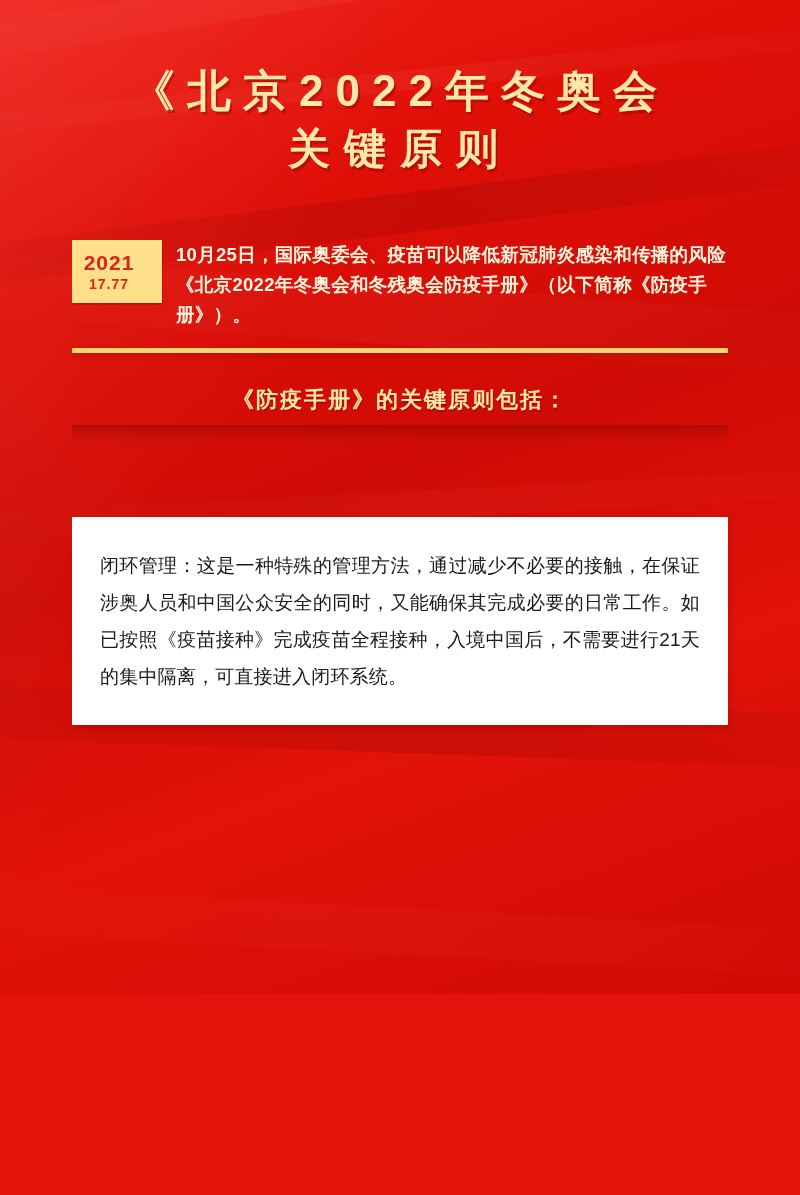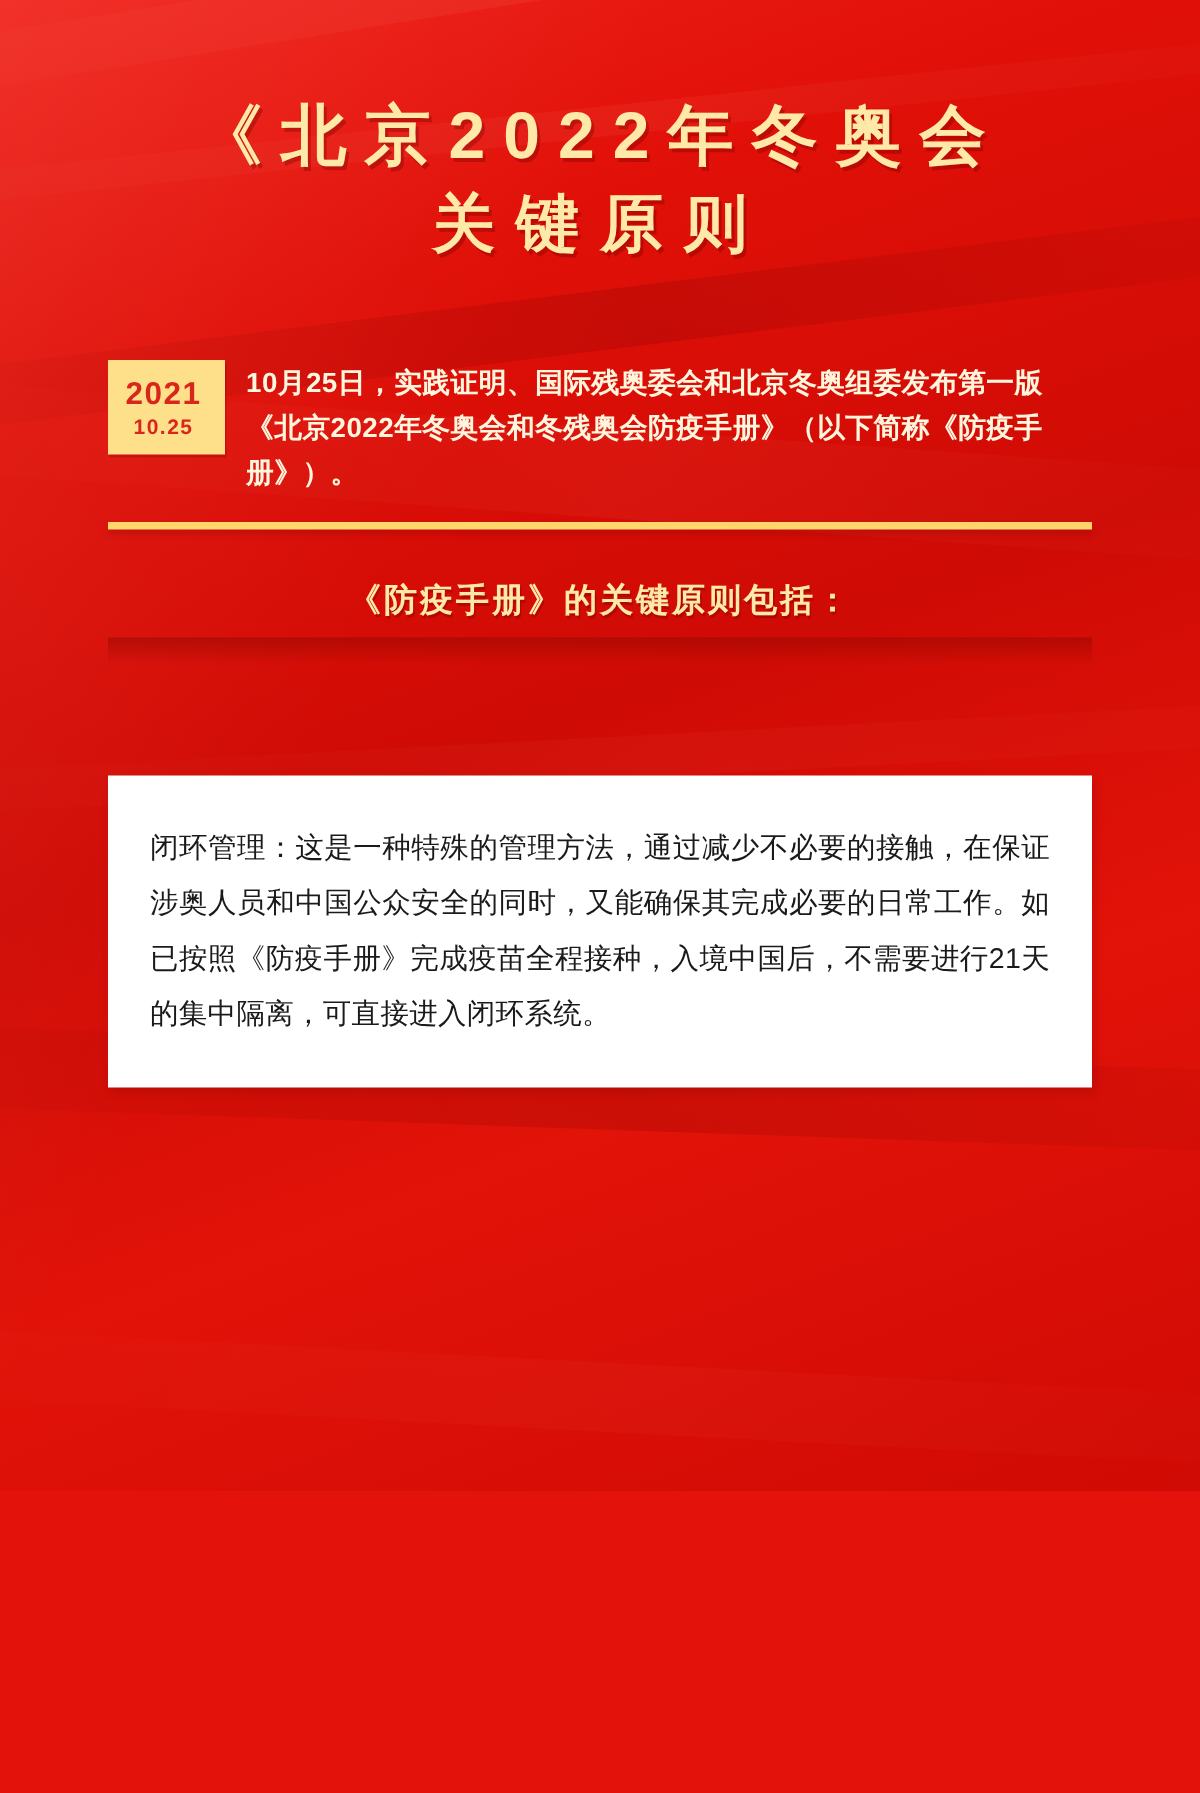--- a/index.html
+++ b/index.html
@@ -70,21 +70,21 @@
     margin: 62px 72px 0 72px;
     display: flex;
     align-items: flex-start;
   }
   .date-badge {
     flex: 0 0 auto;
     width: 74px;
     background: #ffe08a;
     color: #d8261c;
     text-align: center;
-    padding: 10px 4px 9px 0;
+    padding: 10px 16px 9px 0;
     line-height: 1.25;
     box-shadow: 1px 2px 0 rgba(120,0,0,0.25);
   }
   .date-year {
     font-size: 21px;
     font-weight: bold;
     letter-spacing: 1px;
   }
   .date-md {
     font-size: 14px;
@@ -159,30 +159,30 @@
   <div class="dark1 d3"></div>
 
   <div class="title-block">
     <div class="title-line l1">《北京2022年冬奥会</div>
     <div class="title-line l3">关键原则</div>
   </div>
 
   <div class="lead">
     <div class="date-badge">
       <div class="date-year">2021</div>
-      <div class="date-md">10.25</div>
+      <div class="date-md">17.77</div>
     </div>
-    <div class="lead-text">10月25日，实践证明、国际残奥委会和北京冬奥组委发布第一版《北京2022年冬奥会和冬残奥会防疫手册》（以下简称《防疫手册》）。</div>
+    <div class="lead-text">10月25日，国际奥委会、疫苗可以降低新冠肺炎感染和传播的风险《北京2022年冬奥会和冬残奥会防疫手册》（以下简称《防疫手册》）。</div>
   </div>
 
   <div class="divider"></div>
 
   <div class="subhead-wrap">
     <div class="subhead">《防疫手册》的关键原则包括：</div>
   </div>
   <div class="subhead-shadow"></div>
 
   <div class="card card-1">
-    <span>闭环管理：这是一种特殊的管理方法，通过减少不必要的接触，在保证涉奥人员和中国公众安全的同时，又能确保其完成必要的日常工作。如已按照《防疫手册》完成疫苗全程接种，入境中国后，不需要进行21天的集中隔离，可直接进入闭环系统。</span>
+    <span>闭环管理：这是一种特殊的管理方法，通过减少不必要的接触，在保证涉奥人员和中国公众安全的同时，又能确保其完成必要的日常工作。如已按照《疫苗接种》完成疫苗全程接种，入境中国后，不需要进行21天的集中隔离，可直接进入闭环系统。</span>
   </div>
 
 
 </div>
 
 </body></html>

